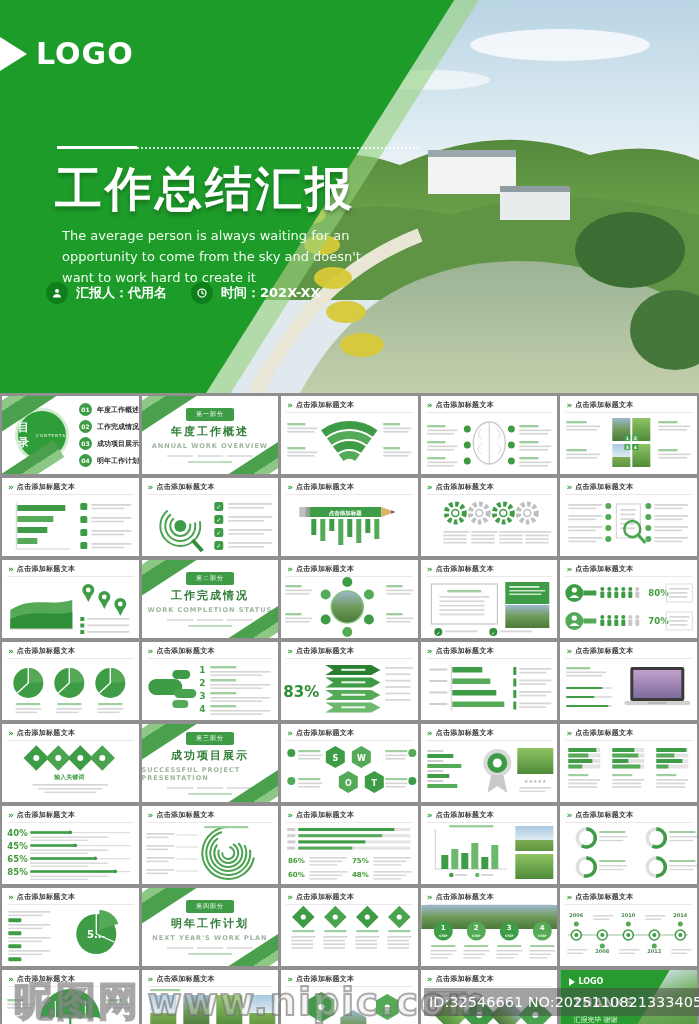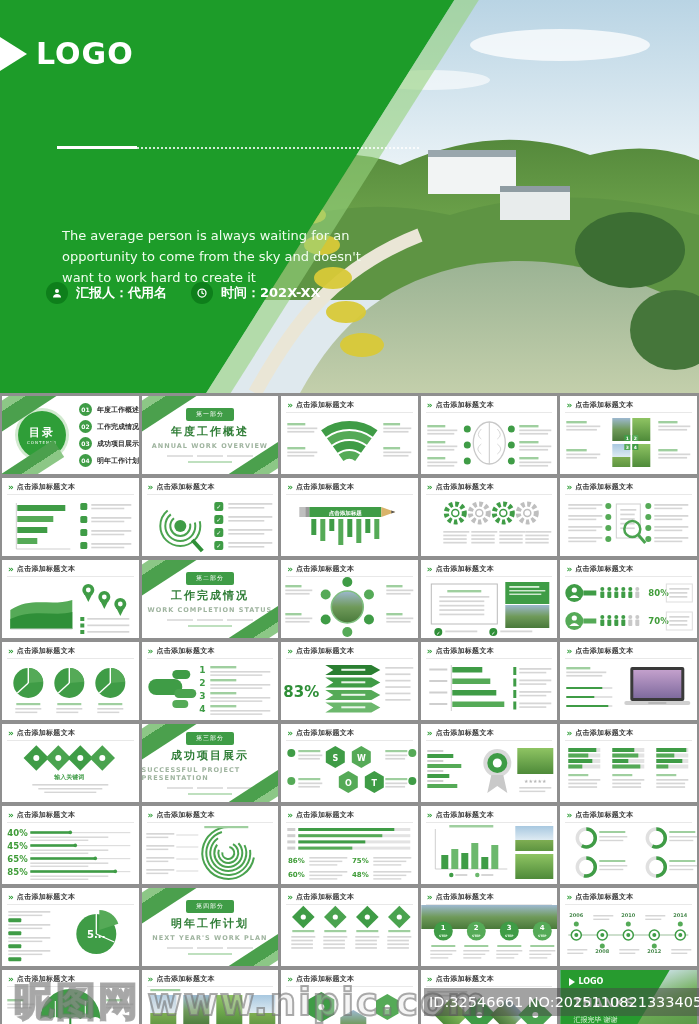--- a/index.html
+++ b/index.html
@@ -44,21 +44,21 @@
           background:linear-gradient(to bottom,#4ba04d 0 55%,#8cc786 55% 100%);}
   .dv{height:100%;display:flex;flex-direction:column;align-items:center;justify-content:center;gap:3px;position:relative;}
   .dv-badge{background:#3f9c46;color:#fff;font-size:6px;padding:2px 10px;border-radius:2px;letter-spacing:1px;}
   .dv-title{font-size:11px;font-weight:bold;color:#2f7d36;letter-spacing:2px;}
   .dv-en{font-size:6.5px;color:#9fb49f;letter-spacing:1px;font-weight:bold;}
   .dv-dots{display:flex;gap:4px;margin-top:2px;}
   .dv-dots span{display:block;width:26px;height:2px;background:#e0e0e0;}
   .dv-underline{width:44px;height:2px;background:#bfe0bf;margin-top:1px;}
   .toc{height:100%;position:relative;display:flex;align-items:center;}
   .toc-badge{margin-left:16px;width:48px;height:48px;border-radius:50%;background:#2f9e38;box-shadow:0 0 0 3px #d2ead0;
-             color:#fff;display:flex;flex-direction:column;align-items:center;justify-content:center;flex:0 0 48px;}
+             color:#fff;display:flex;flex-direction:row;align-items:center;justify-content:center;flex:0 0 48px;}
   .toc-cn{font-size:11px;font-weight:bold;letter-spacing:2px;}
   .toc-en{font-size:4px;letter-spacing:1px;}
   .toc-items{margin-left:13px;display:flex;flex-direction:column;gap:4px;flex:1;padding-right:4px;}
   .toc-item{display:flex;align-items:center;gap:5px;}
   .toc-num{width:13px;height:13px;border-radius:50%;background:#3f9c46;color:#fff;font-size:6px;font-weight:bold;
            display:flex;align-items:center;justify-content:center;flex:0 0 13px;}
   .toc-label{font-size:7px;font-weight:bold;color:#333;white-space:nowrap;}
   .tk{height:100%;position:relative;background:linear-gradient(160deg,#9ec7e0 0%,#cfe3ec 28%,#6fae57 55%,#4c8a3e 100%);}
   .tk-green{position:absolute;top:0;left:0;right:0;bottom:0;background:#279b2f;
             clip-path:polygon(0 0,80% 0,46% 100%,0 100%);}
@@ -138,20 +138,21 @@
     <ellipse cx="630" cy="250" rx="55" ry="38" fill="#3c6e33"></ellipse>
     <ellipse cx="675" cy="330" rx="45" ry="40" fill="#45763a"></ellipse>
   </svg>
   <div class="hero-green"></div>
   <div class="hero-stripe"></div>
   <div class="logo-row">
     <span class="logo-tri"></span>
     <span class="logo-text">LOGO</span>
   </div>
   <div class="title-rule"></div>
+  <div class="title-big">工作总结汇报</div>
   <p class="subtitle">The average person is always waiting for an opportunity to come from the sky and doesn't want to work hard to create it</p>
   <div class="meta-row">
     <span class="meta">
       <span class="meta-ic">
         <svg viewBox="0 0 24 24" width="12" height="12">
             <circle cx="12" cy="8" r="4" fill="#fff"></circle>
             <path d="M4 21c0-4.5 3.6-7 8-7s8 2.5 8 7z" fill="#fff"></path>
           </svg>
       </span>
       <span>汇报人：代用名</span>

